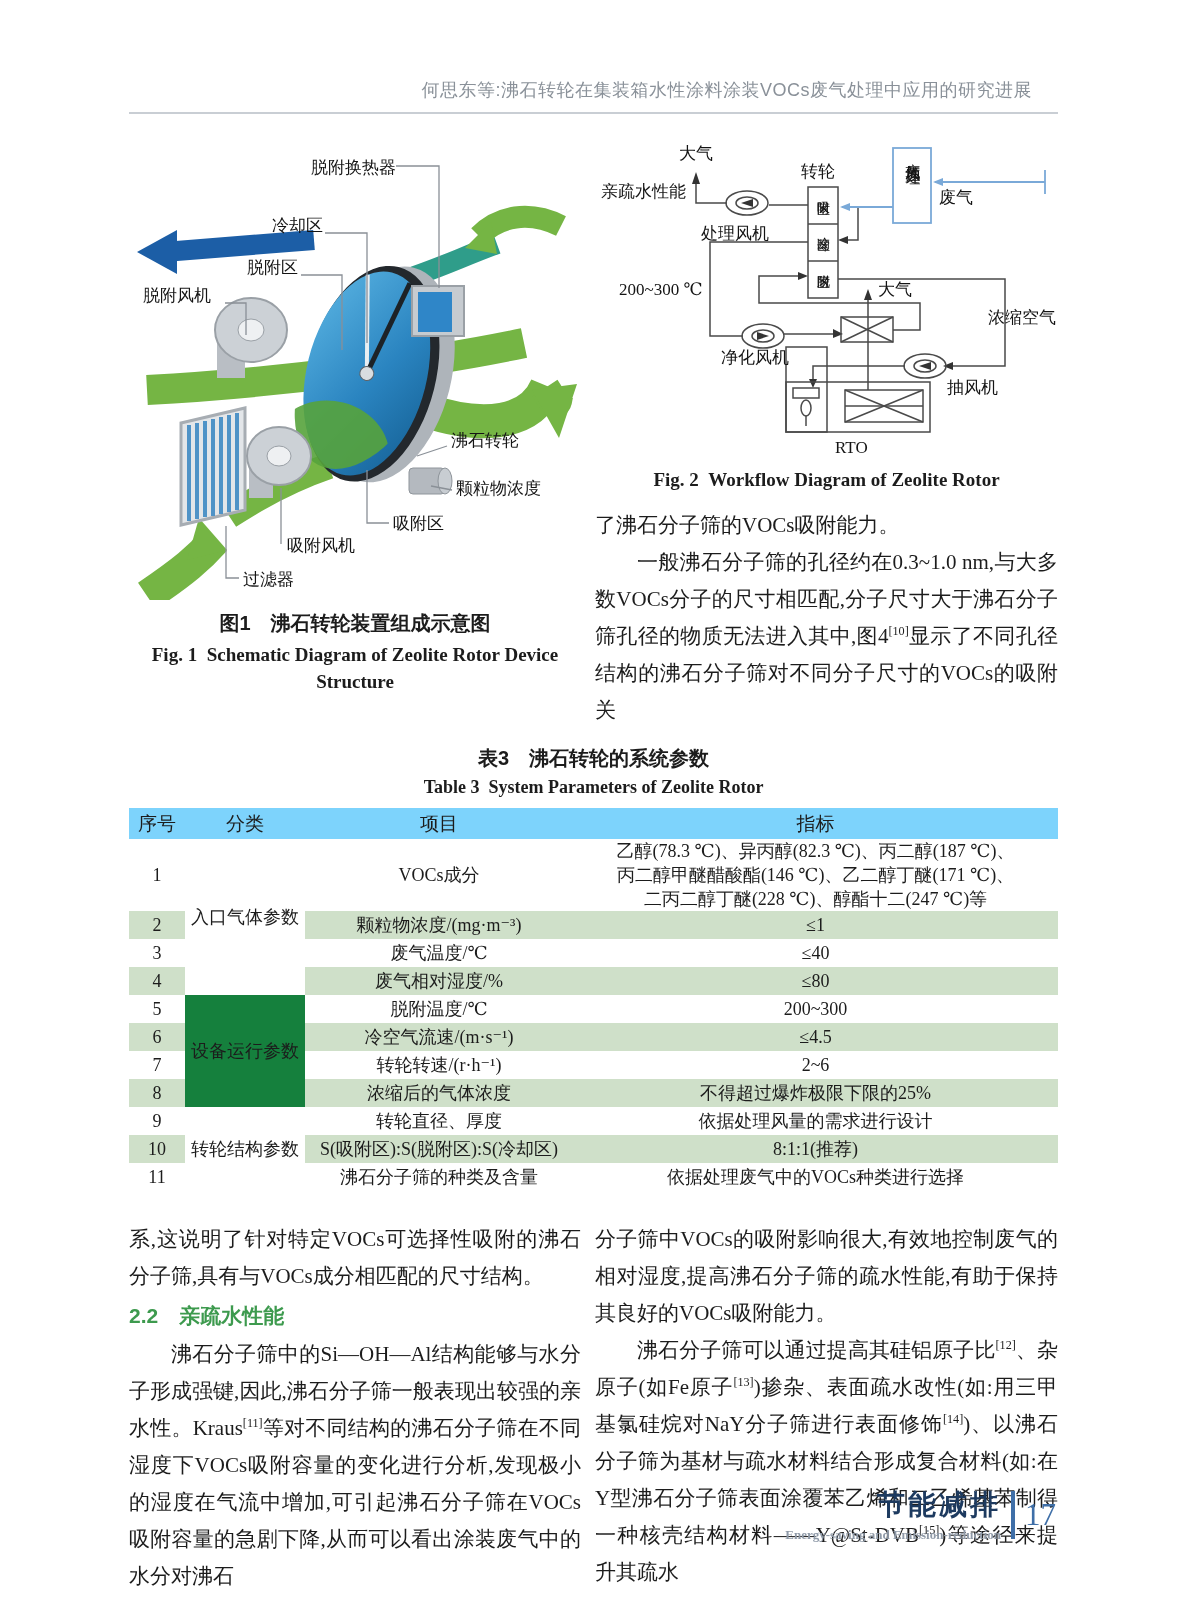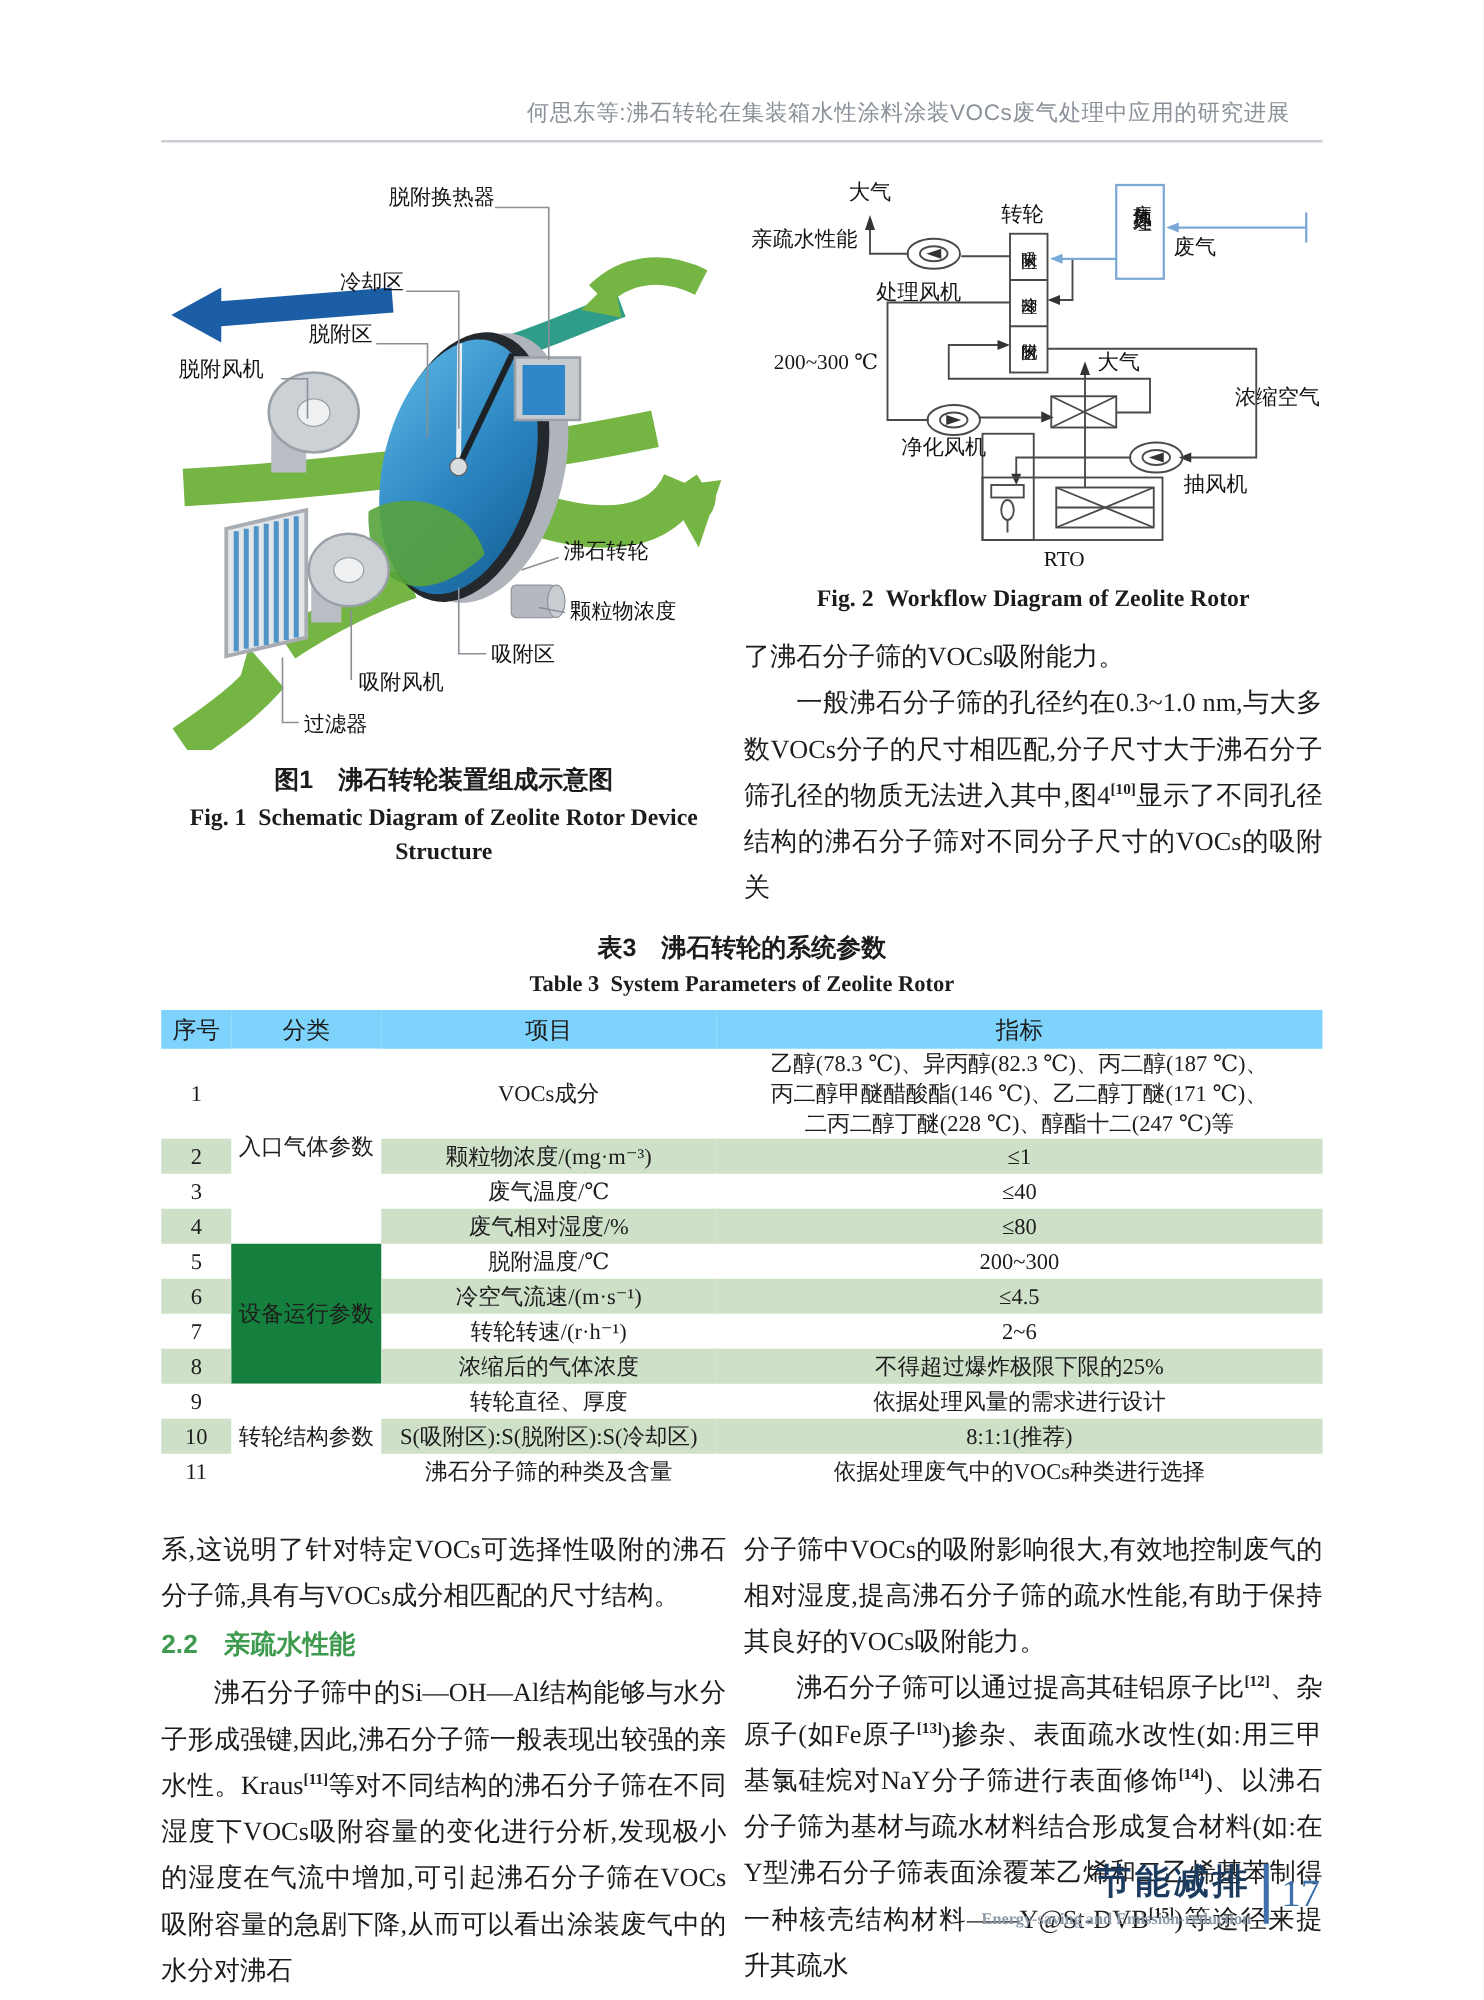--- a/index.html
+++ b/index.html
@@ -29,21 +29,21 @@
   .fig-label.v { writing-mode:vertical-rl; letter-spacing:1px; }
   .fig-label.pre { font-size:15px; letter-spacing:2px; }
 
   .cap-zh { text-align:center; font-family:"Liberation Sans","DejaVu Sans",sans-serif; font-weight:bold;
             font-size:20px; margin-top:10px; }
   .cap-en { text-align:center; font-weight:bold; font-size:19px; line-height:27px; margin-top:4px; }
 
   
   .para { font-size:21px; line-height:37px; text-align:justify; margin:0; }
   .para.indent { text-indent:2em; }
-  .para sup { font-size:0.58em; line-height:0;font-weight:bold; }
+  .para sup { font-size:0.58em; line-height:0; }
   .intro-gap { margin-top:14px; }
   .sec-heading { font-family:"Liberation Sans","DejaVu Sans",sans-serif; font-weight:bold; color:#3d9a4e;
                  font-size:21px; line-height:37px; margin:2px 0; }
 
   
   .tbl-title-zh { text-align:center; font-family:"Liberation Sans","DejaVu Sans",sans-serif; font-weight:bold;
                   font-size:20px; margin-top:16px; }
   .tbl-title-en { text-align:center; font-weight:bold; font-size:18px; margin-top:5px; }
   table.params { border-collapse:collapse; table-layout:fixed; width:929px; margin-top:10px; }
   table.params th { background:#7dd3fc; font-weight:normal; font-size:19px; height:31px; padding:0; }
@@ -156,21 +156,21 @@
             <path d="M196,95 L238,95 L238,205"></path>
             <path d="M172,137 L213,137 L213,212"></path>
             <path d="M96,165 L117,165 L117,197"></path>
             <path d="M318,308 L288,318"></path>
             <path d="M323,352 L302,348"></path>
             <path d="M260,385 L238,385 L238,332"></path>
             <path d="M152,406 L152,350"></path>
             <path d="M110,440 L97,440 L97,388"></path>
           </g>
         </svg>
-        <div class="fig-label" style="left:182px; top:10px;">脱附换热器</div>
+        <div class="fig-label" style="left:182px; top:20px;">脱附换热器</div>
         <div class="fig-label" style="left:143px; top:78px;">冷却区</div>
         <div class="fig-label" style="left:118px; top:120px;">脱附区</div>
         <div class="fig-label" style="left:14px;  top:148px;">脱附风机</div>
         <div class="fig-label" style="left:322px; top:293px;">沸石转轮</div>
         <div class="fig-label" style="left:327px; top:341px;">颗粒物浓度</div>
         <div class="fig-label" style="left:264px; top:376px;">吸附区</div>
         <div class="fig-label" style="left:158px; top:398px;">吸附风机</div>
         <div class="fig-label" style="left:114px; top:432px;">过滤器</div>
       </div>
       <div class="cap-zh">图1　沸石转轮装置组成示意图</div>

